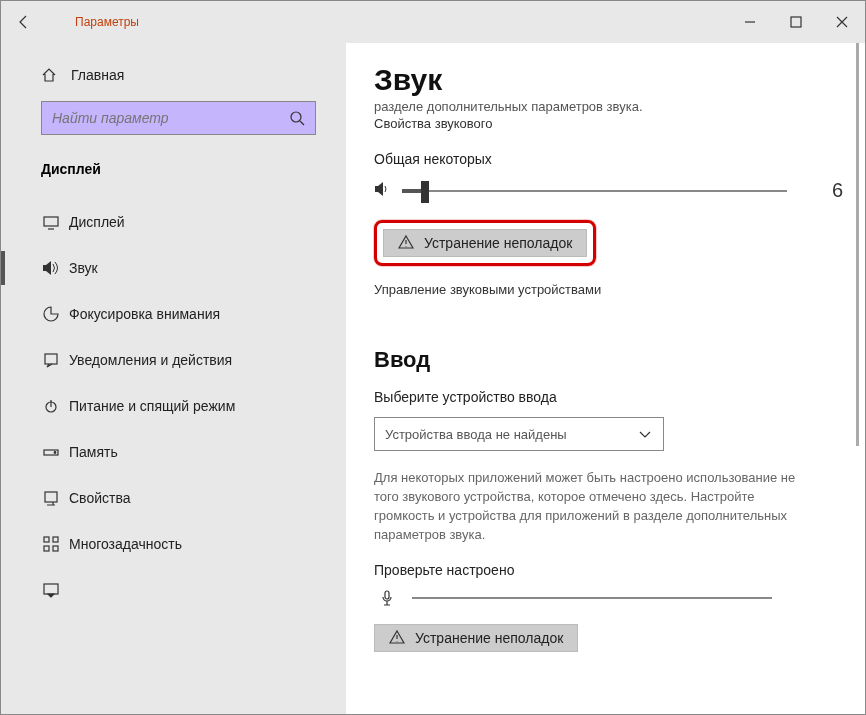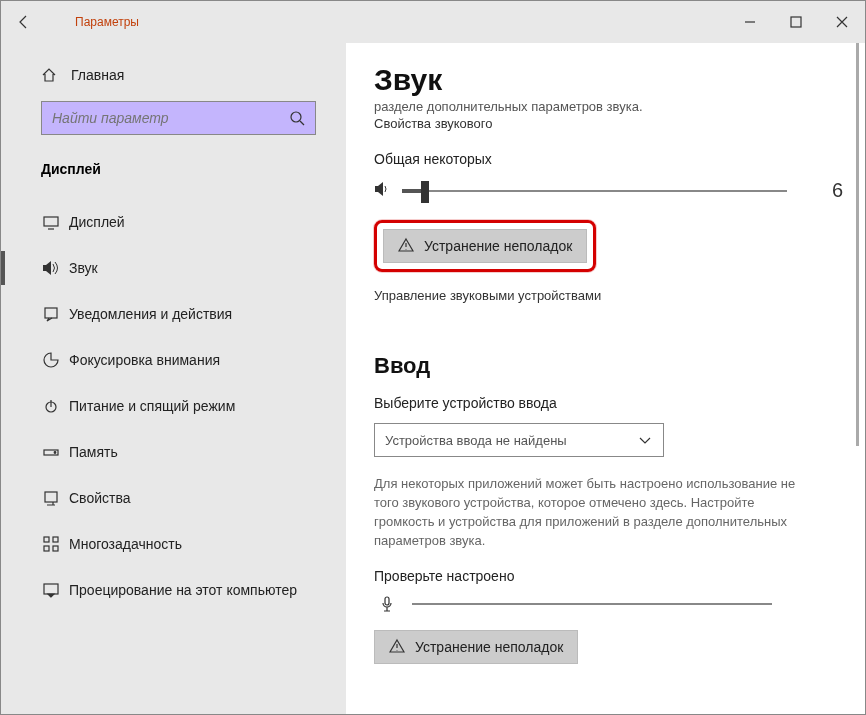--- a/index.html
+++ b/index.html
@@ -26,21 +26,21 @@
 .main-scroll .thumb { position: absolute; width: 3px; left: 5px; top: 0; height: 60%; background: #aaa; }
 h1 { font-size: 30px; font-weight: 600; color: #111; margin-bottom: 2px; }
 .trunc-line { font-size: 13px; color: #555; }
 .link { font-size: 13px; color: #333; margin-bottom: 20px; display: inline-block; cursor: pointer; }
 .sub-label { font-size: 14px; color: #222; margin-bottom: 12px; }
 .slider-row { display: flex; align-items: center; margin-bottom: 18px; }
 .slider-track { flex: 1; height: 2px; background: #888; position: relative; margin: 0 30px 0 10px; }
 .slider-fill { position: absolute; left: 0; top: -1px; height: 4px; background: #555; width: 6%; }
 .slider-thumb { position: absolute; top: -9px; left: 6%; width: 8px; height: 22px; background: #333; margin-left: -4px; }
 .slider-value { font-size: 20px; color: #333; width: 30px; text-align: right; padding-right: 4px; }
-.btn { display: inline-flex; align-items: center; background: #ccc; border: 1px solid #bbb; height: 34px; padding: 0 14px; font-size: 14px; color: #222; cursor: pointer; }
+.btn { display: inline-flex; align-items: center; background: #ccc; border: 1px solid #bbb; height: 28px; padding: 0 14px; font-size: 14px; color: #222; cursor: pointer; }
 .btn .icon { margin-right: 10px; }
 .highlight-box { border: 3px solid #d40000; border-radius: 8px; padding: 6px; display: inline-block; margin-bottom: 14px; box-shadow: 0 0 0 1px rgba(212,0,0,0.2); }
 h2 { font-size: 22px; font-weight: 600; color: #111; margin: 30px 0 16px 0; }
 .dropdown { border: 1px solid #888; height: 34px; width: 290px; display: flex; align-items: center; padding: 4px 10px; justify-content: space-between; cursor: pointer; margin-bottom: 18px; background: #fff; }
 .dropdown span { font-size: 13px; color: #555; }
 .help-text { font-size: 13px; color: #666; line-height: 1.45; margin-bottom: 18px; max-width: 430px; }
 .mic-row { display: flex; align-items: center; margin-bottom: 18px; }
 .mic-row .icon { width: 26px; display: flex; align-items: center; justify-content: center; color: #333; }
 .mic-bar { flex: 1; max-width: 360px; height: 2px; background: #888; margin-left: 12px; }
 svg.ico { width: 16px; height: 16px; stroke: #333; stroke-width: 1.2; fill: none; }
@@ -110,34 +110,34 @@
               <path d="M11 4 Q14 8 11 12" fill="none" stroke="#333"></path>
               <path d="M13 2 Q18 8 13 14" fill="none" stroke="#333"></path>
             </svg>
           </span>
         <span class="label">Звук</span>
       </div>
 
       <div class="nav-item">
         <span class="icon">
             <svg class="ico" viewBox="0 0 16 16">
+              <path d="M8 1 A7 7 0 1 0 15 8 L8 8 Z"></path>
+            </svg>
+          </span>
+        <span class="label">Фокусировка внимания</span>
+      </div>
+
+      <div class="nav-item">
+        <span class="icon">
+            <svg class="ico" viewBox="0 0 16 16">
               <rect x="2" y="2" width="12" height="10"></rect>
               <path d="M6 12 L4 15 L9 12"></path>
             </svg>
           </span>
         <span class="label">Уведомления и действия</span>
-      </div>
-
-      <div class="nav-item">
-        <span class="icon">
-            <svg class="ico" viewBox="0 0 16 16">
-              <path d="M8 1 A7 7 0 1 0 15 8 L8 8 Z"></path>
-            </svg>
-          </span>
-        <span class="label">Фокусировка внимания</span>
       </div>
 
       <div class="nav-item">
         <span class="icon">
             <svg class="ico" viewBox="0 0 16 16">
               <circle cx="8" cy="9" r="5"></circle>
               <path d="M8 2 V9"></path>
             </svg>
           </span>
         <span class="label">Питание и спящий режим</span>
@@ -175,21 +175,20 @@
         <span class="label">Многозадачность</span>
       </div>
 
       <div class="nav-item">
         <span class="icon">
             <svg class="ico" viewBox="0 0 16 16">
               <rect x="1" y="2" width="14" height="10"></rect>
               <path d="M8 15 L5 12 H11 Z" fill="#333"></path>
             </svg>
           </span>
-        <span class="label">Проецирование на этот компьютер</span>
       </div>
 
     </div>
   </div>
 
   <div class="main">
     <h1>Звук</h1>
     <div class="trunc-line">разделе дополнительных параметров звука.</div>
     <a class="link">Свойства звукового</a>
 

